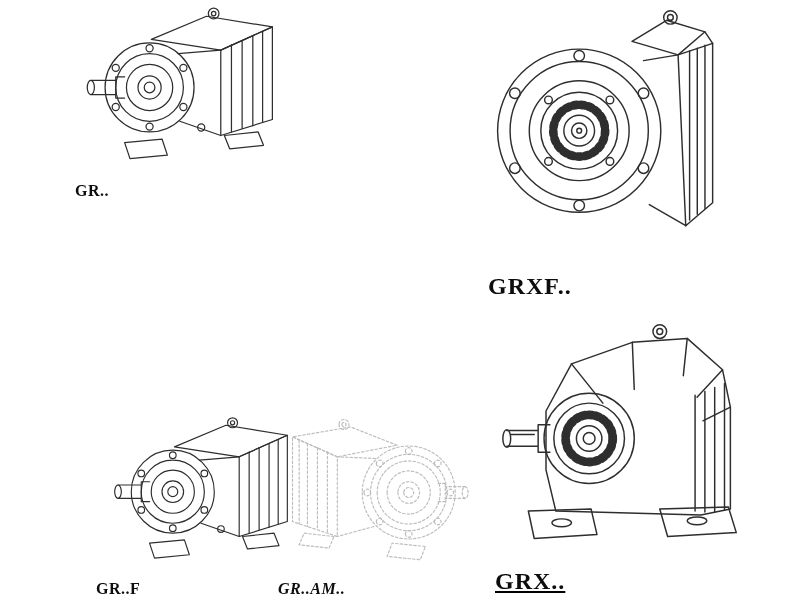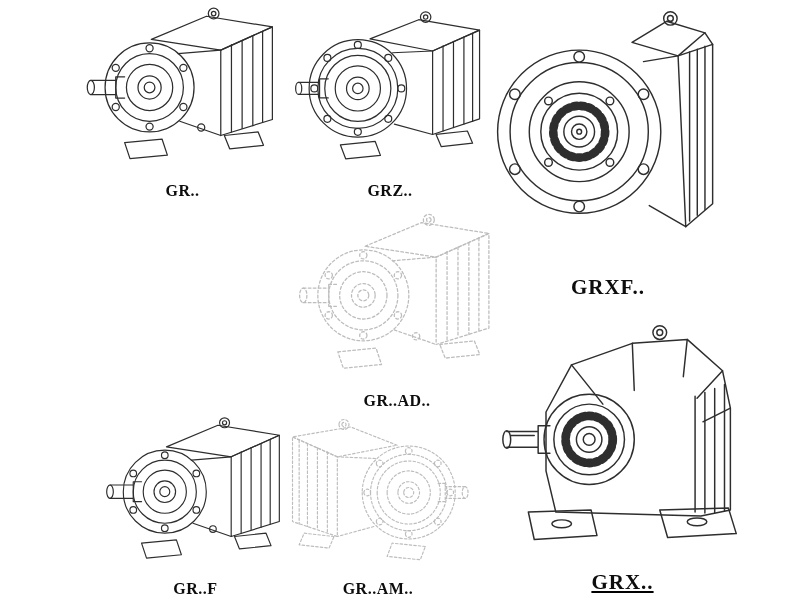--- a/index.html
+++ b/index.html
@@ -11,21 +11,20 @@
   }
   #canvas {
     position: relative;
     width: 800px; height: 600px;
     background: var(--page-background, #ffffff);
   }
   .cell {
     position: absolute;
     display: flex;
     flex-direction: column;
-    align-items: center;
     margin: 0;
   }
   .cell svg.drawing {
     width: 100%;
     flex: 1 1 auto;
     min-height: 0;
     color: var(--line-color, #2e2e2e);
   }
   .cell.faint svg.drawing {
     color: var(--faint-line-color, #bdbdbd);
@@ -34,21 +33,21 @@
   svg.mirrored { transform: scaleX(-1); }
   figcaption {
     flex: 0 0 auto;
     font-weight: bold;
     color: var(--label-color, #0d0d0d);
     font-size: 16px;
     letter-spacing: 0.5px;
     padding-top: 2px;
     white-space: nowrap;
   }
-  .cell.big figcaption { font-size: 21px; letter-spacing: 1px; }
+  .cell.big figcaption { font-size: 24px; letter-spacing: 1px; }
   .hidden-defs { position: absolute; width: 0; height: 0; overflow: hidden; }
 </style>
 </head>
 <body>
 
 <svg class="hidden-defs" aria-hidden="true">
   <defs>
 
     <symbol id="unit-r" viewBox="0 0 230 200">
       <g fill="none" stroke="currentColor" stroke-width="1.4" stroke-linejoin="round" stroke-linecap="round">
@@ -161,50 +160,38 @@
 
 <div id="canvas">
 
   <figure class="cell" style="left:75px; top:2px; width:215px; height:198px;">
     <svg class="drawing" viewBox="0 0 230 200">
         <use href="#unit-r"></use>
       </svg>
     <figcaption>GR..</figcaption>
   </figure>
 
-  <figure class="cell" style="left:290px; top:2px; width:200px; height:198px;">
-    <svg class="drawing" viewBox="0 0 230 200">
-        <use href="#unit-rf"></use>
-      </svg>
-    <figcaption>GRZ..</figcaption>
-  </figure>
 
   <figure class="cell big" style="left:488px; top:0px; width:240px; height:300px;">
     <svg class="drawing" viewBox="0 0 250 280">
         <use href="#unit-grxf"></use>
       </svg>
     <figcaption>GRXF..</figcaption>
   </figure>
 
 
-  <figure class="cell faint" style="left:292px; top:208px; width:210px; height:202px;">
+
+  <figure class="cell" style="left:96px; top:412px; width:215px; height:186px;">
     <svg class="drawing" viewBox="0 0 230 200">
         <use href="#unit-r"></use>
       </svg>
-    <figcaption>GR..AD..</figcaption>
-  </figure>
-
-  <figure class="cell" style="left:88px; top:412px; width:215px; height:186px;">
-    <svg class="drawing" viewBox="0 0 230 200">
-        <use href="#unit-r"></use>
-      </svg>
     <figcaption>GR..F</figcaption>
   </figure>
 
-  <figure class="cell faint" style="left:278px; top:412px; width:200px; height:186px;">
+  <figure class="cell faint" style="left:278px; top:412px; width:200px; height:186px;font-style:italic;">
     <svg class="drawing mirrored" viewBox="0 0 230 200">
         <use href="#unit-rf"></use>
       </svg>
     <figcaption>GR..AM..</figcaption>
   </figure>
 
   <figure class="cell big" style="left:495px; top:305px; width:255px; height:290px;text-decoration:underline;">
     <svg class="drawing" viewBox="0 0 260 250">
         <use href="#unit-grx"></use>
       </svg>

